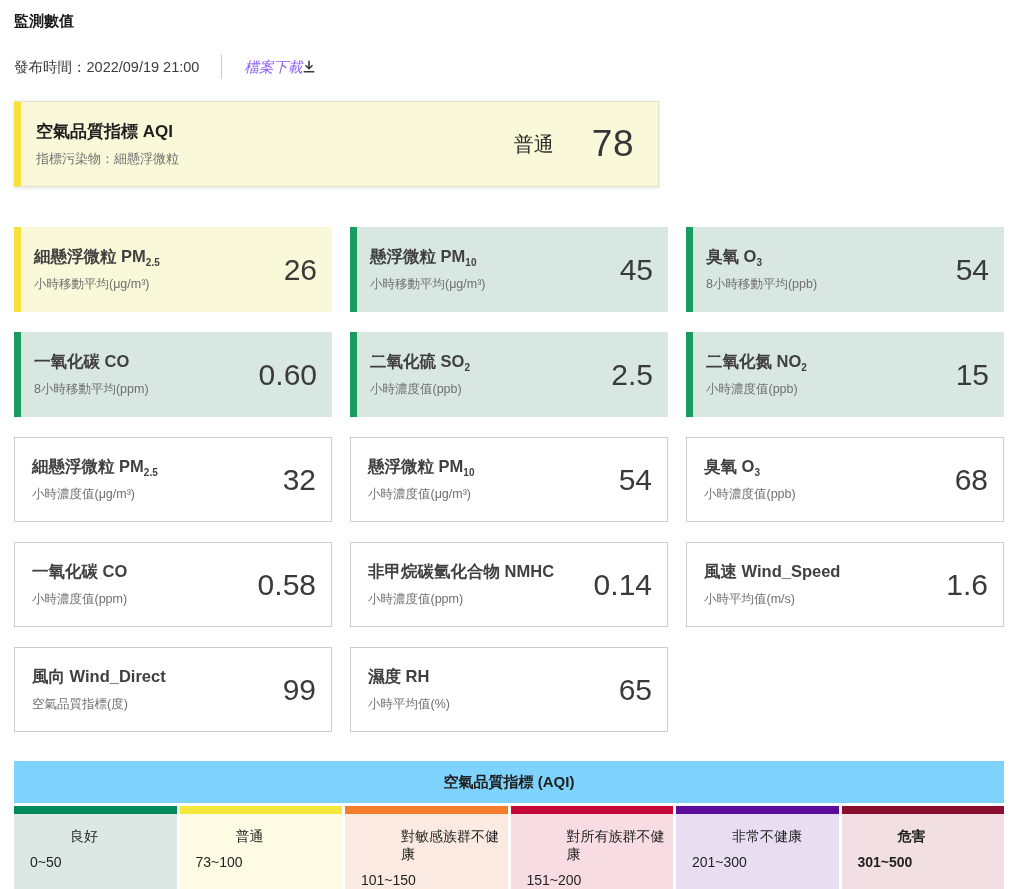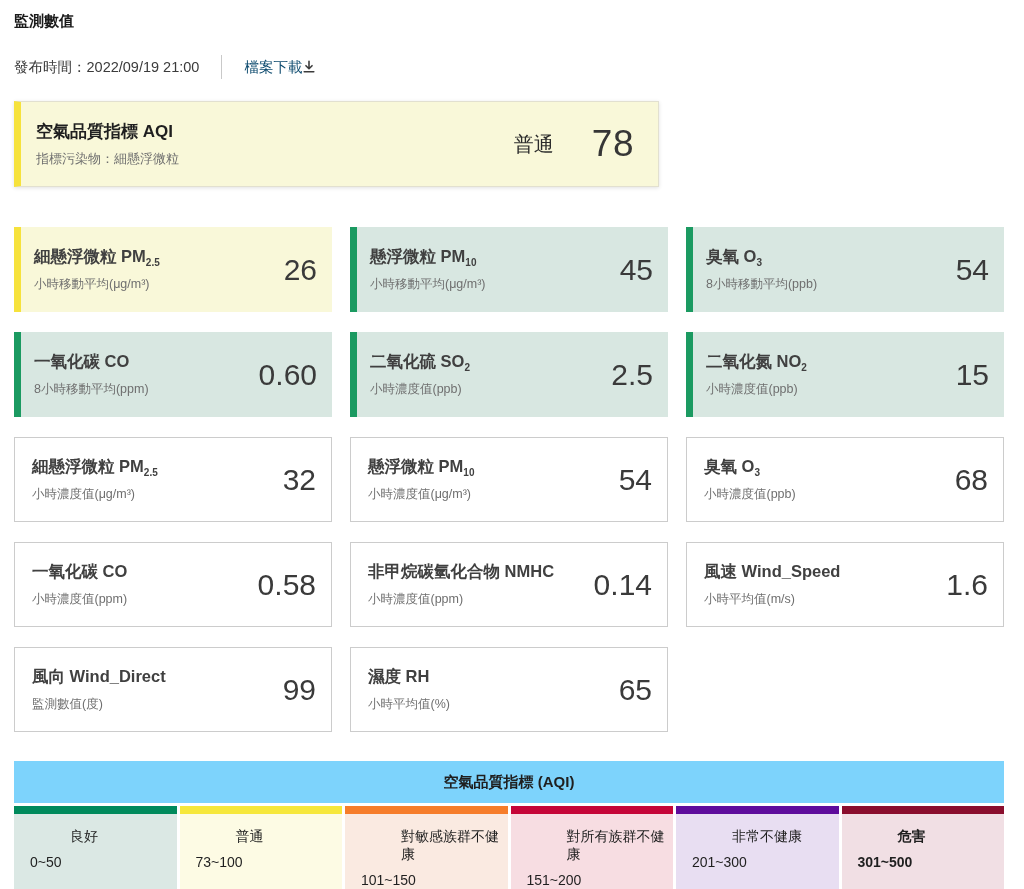--- a/index.html
+++ b/index.html
@@ -3,21 +3,21 @@
 <meta charset="utf-8">
 <style>
   * { margin:0; padding:0; box-sizing:border-box; }
   html,body { background:#ffffff; font-family:"Liberation Sans","DejaVu Sans",sans-serif; color:#1f1f1f; }
   .page { width:1024px; height:889px; padding:10px 20px 14px 14px; overflow:hidden; }
 
   .page-title { font-size:15px; font-weight:bold; color:#1a1a1a; padding-top:2px; }
 
   .meta-row { display:flex; align-items:center; margin-top:24px; font-size:14.5px; color:#3b3b3b; }
   .meta-divider { width:1px; height:24px; background:#c9c9c9; margin:0 22px; }
-  .download-btn { display:flex; align-items:center; cursor:pointer; color:#0c4a6e; background:none; border:none; font-size:14.5px; font-family:inherit; }
+  .download-btn { display:flex; align-items:center; cursor:pointer; color:#8b5cf6; background:none; border:none; font-size:14.5px; font-family:inherit;font-style:italic; }
   .download-btn svg { display:block; }
 
   
   .aqi-card { width:645px; height:86px; margin-top:22px; display:flex; align-items:center; justify-content:space-between;
               border:1px solid #e2e0d0; border-left-width:0; box-shadow:0 1px 4px rgba(0,0,0,0.12); padding:0 24px 0 15px; }
   .aqi-left .aqi-title { font-size:17px; font-weight:bold; color:#1f1f1f; }
   .aqi-left .aqi-sub { font-size:13px; color:#6f6f6f; margin-top:7px; }
   .aqi-right { display:flex; align-items:center; gap:38px; }
   .aqi-status { font-size:20px; color:#2b2b2b; }
   .aqi-value { font-size:37px; color:#363636; letter-spacing:0.5px; }
@@ -154,21 +154,21 @@
       <div class="card" style="background: rgb(255, 255, 255);">
     <div>
       <div class="card-title"><span class="t-main">風速 Wind_Speed</span></div>
       <div class="card-desc">小時平均值(m/s)</div>
     </div>
     <div class="card-value">1.6</div>
   </div>
       <div class="card" style="background: rgb(255, 255, 255);">
     <div>
       <div class="card-title"><span class="t-main">風向 Wind_Direct</span></div>
-      <div class="card-desc">監測數值(度)</div>
+      <div class="card-desc">空氣品質指標(度)</div>
     </div>
     <div class="card-value">99</div>
   </div>
       <div class="card" style="background: rgb(255, 255, 255);">
     <div>
       <div class="card-title"><span class="t-main">濕度 RH</span></div>
       <div class="card-desc">小時平均值(%)</div>
     </div>
     <div class="card-value">65</div>
   </div>

